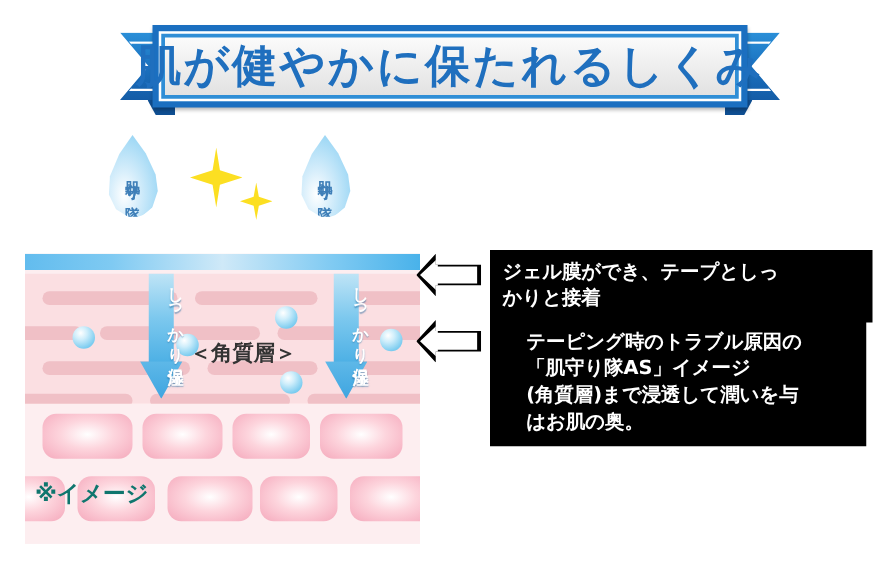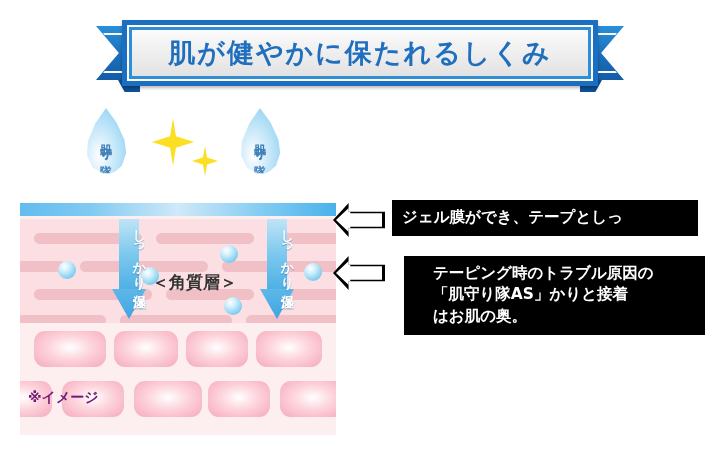--- a/index.html
+++ b/index.html
@@ -81,21 +81,21 @@
   #banner-inner {
     width: 100%;
     height: 100%;
     box-sizing: border-box;
     background: linear-gradient(180deg, #fbfbfb 0%, #ededed 55%, #e2e2e2 100%);
     display: flex;
     align-items: center;
     justify-content: center;
   }
   #banner-title-text {
-    font-size: 27px;
+    font-size: 36px;
     font-weight: bold;
     color: #1f6fbe;
     letter-spacing: 2px;
     white-space: nowrap;
   }
 
   
   .droplet {
     position: absolute;
     width: 44px;
@@ -229,23 +229,23 @@
     top: 52px;
     font-size: 17px;
     font-weight: bold;
     color: #333333;
     white-space: nowrap;
   }
   #image-note {
     position: absolute;
     left: 8px;
     bottom: 28px;
-    font-size: 14px;
-    font-weight: bold;
-    color: #701a75;
+    font-size: 18px;
+    font-weight: bold;
+    color: #0f766e;
     white-space: nowrap;
   }
   .callout-arrow-outer {
     position: absolute;
     width: 52px;
     height: 34px;
     background: #000000;
     clip-path: polygon(0% 50%, 30% 0%, 30% 26%, 100% 26%, 100% 74%, 30% 74%, 30% 100%);
   }
   .callout-arrow-inner {
@@ -264,21 +264,21 @@
     position: absolute;
     background: #000000;
     color: #ffffff;
     box-sizing: border-box;
     padding: 7px 10px 8px 10px;
     font-size: 15.5px;
     font-weight: bold;
     line-height: 1.38;
   }
   #text-box-1 { left: 392px; top: 200px; width: 306px; }
-  #text-box-2 { left: 404px; top: 256px; width: 301px; padding-left: 29px; }
+  #text-box-2 { left: 392px; top: 256px; width: 301px; padding-left: 29px; }
   .text-box .line { white-space: nowrap; }
 </style>
 </head>
 <body>
 
 <div id="title-banner">
   <div class="ribbon-fold l"></div>
   <div class="ribbon-fold r"></div>
   <div class="ribbon-tail left">
     <div class="inner-notch"></div>
@@ -364,19 +364,21 @@
 
 <div class="callout-arrow-outer" id="callout-arrow-1">
   <div class="callout-arrow-inner"></div>
 </div>
 <div class="callout-arrow-outer" id="callout-arrow-2">
   <div class="callout-arrow-inner"></div>
 </div>
 
 <div class="text-box" id="text-box-1">
   <div class="line">ジェル膜ができ、テープとしっ</div>
+  <div class="line">かりと接着</div>
 </div>
 
 <div class="text-box" id="text-box-2">
   <div class="line">テーピング時のトラブル原因の</div>
-  <div class="line">「肌守り隊AS」かりと接着</div>
+  <div class="line">「肌守り隊AS」イメージ</div>
+  <div class="line">(角質層)まで浸透して潤いを与</div>
   <div class="line">はお肌の奥。</div>
 </div>
 
 </body></html>

